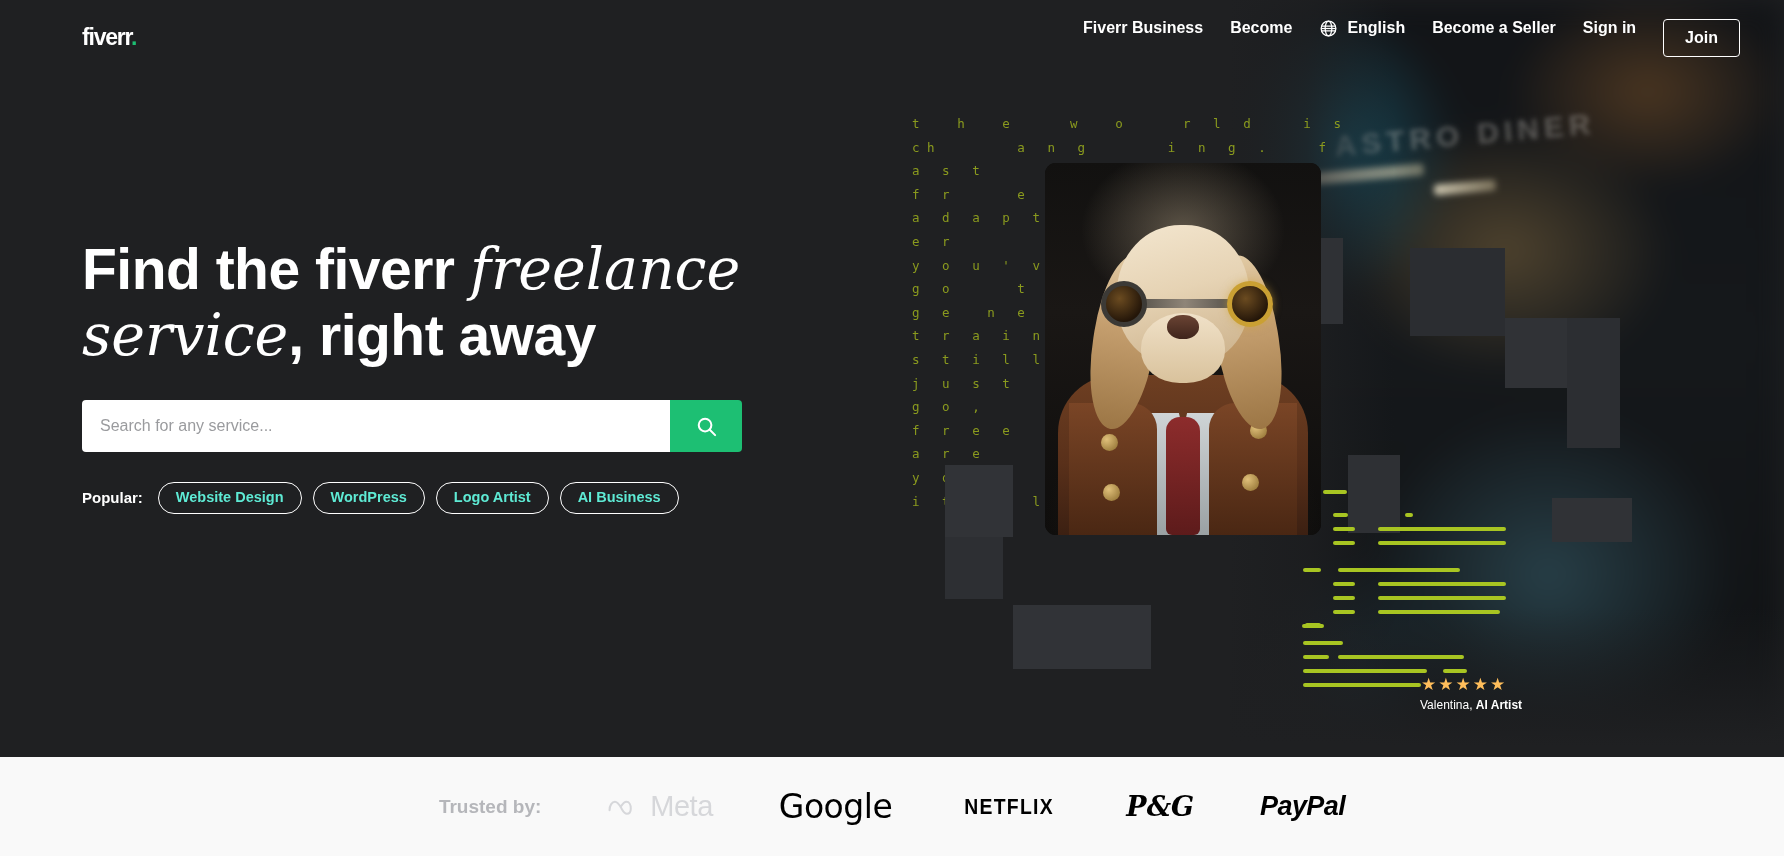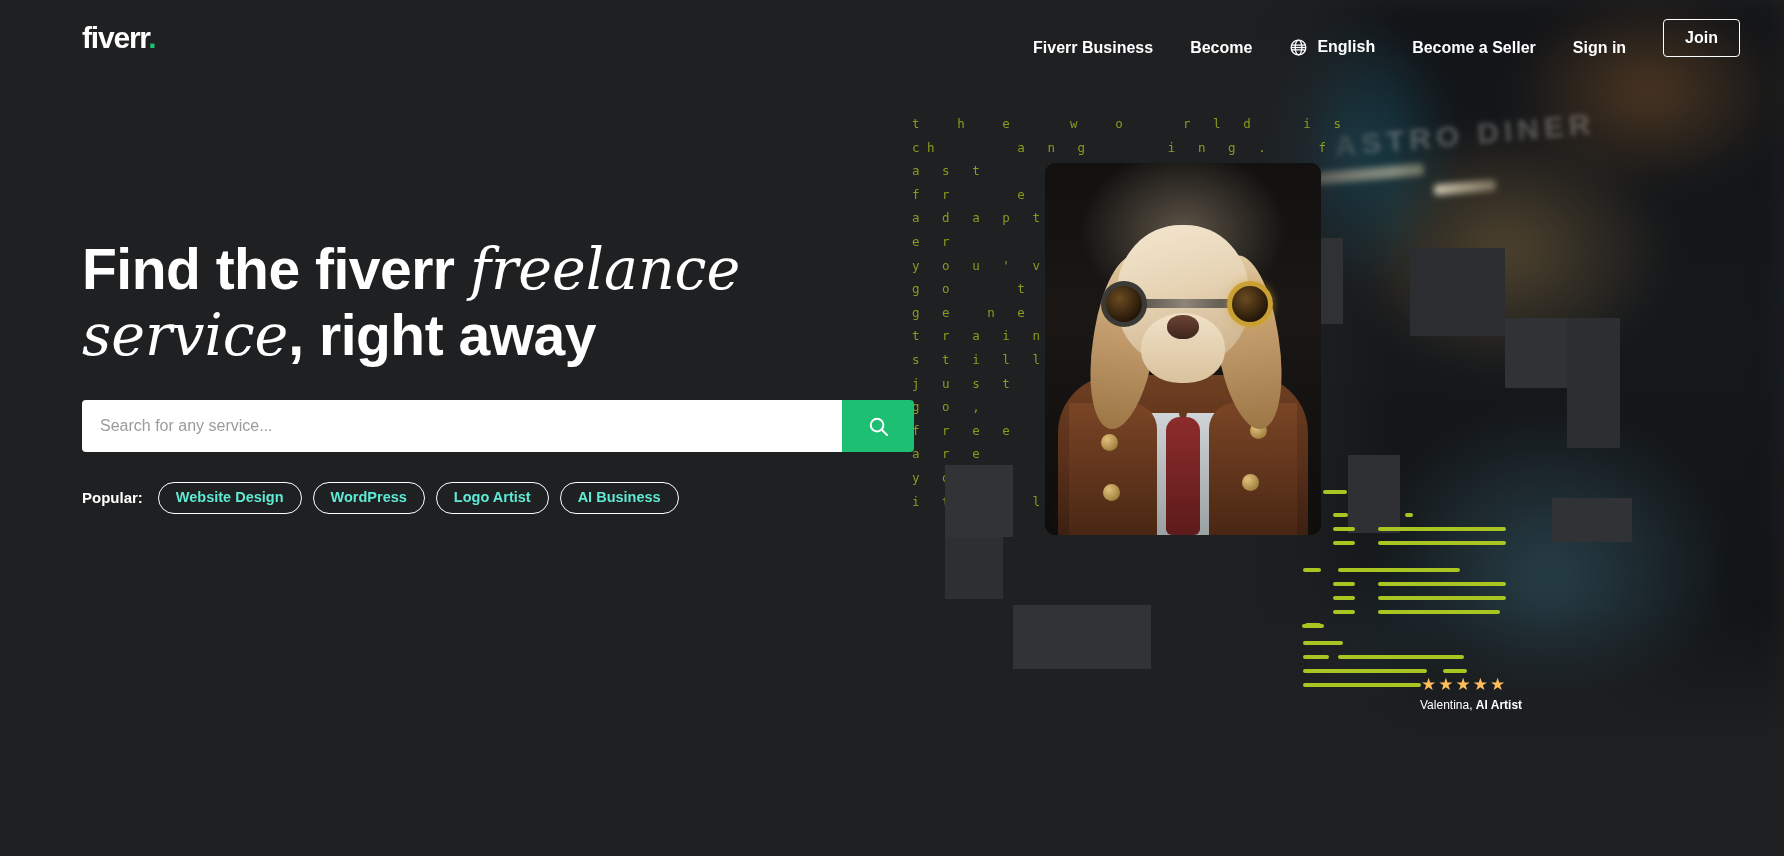--- a/index.html
+++ b/index.html
@@ -65,21 +65,21 @@
   }
   .headline .it {
     font-family:"DejaVu Serif", serif;
     font-style:italic; font-weight:400;
     letter-spacing:0px;
   }
 
   .searchrow {
     position:absolute; left:82px; top:400px;
     display:flex; align-items:stretch;
-    width:832px; height:52px;
+    width:660px; height:52px;
   }
   .search-input {
     flex:1; height:52px;
     border:none; outline:none;
     background:#fff; color:#404145;
     font-size:16px; font-family:"Liberation Sans", sans-serif;
     padding:0 18px;
     border-radius:4px 0 0 4px;
   }
   .search-input::placeholder { color:#9a9b9e; }
@@ -207,27 +207,27 @@
   }
   .credit b { font-weight:700; }
 
   
   .nav {
     position:absolute; left:0; top:0; width:1784px; height:75px;
     display:flex; align-items:center; z-index:30;
   }
   .logo {
     margin-left:82px;
-    color:#fff; font-size:30px; font-weight:700; letter-spacing:-1.2px;
+    color:#fff; font-size:23px; font-weight:700; letter-spacing:-1.2px;
     font-family:"Liberation Sans", sans-serif;
   }
   .logo .dot { color:#1dbf73; }
   .nav-right {
     margin-left:auto; margin-right:44px;
-    display:flex; align-items:flex-end; gap:37px;
+    display:flex; align-items:flex-start; gap:27px;
   }
   .nav-link {
     color:#fff; font-size:16px; font-weight:700; cursor:pointer;
     white-space:nowrap;
   }
   .lang { display:flex; align-items:center; gap:9px; cursor:pointer; }
   .join-btn {
     border:1px solid #fff; background:transparent; color:#fff;
     font-size:16px; font-weight:700; cursor:pointer;
     padding:9px 21px; border-radius:4px;
@@ -397,14 +397,29 @@
           <line x1="2.7" y1="12" x2="21.3" y2="12"></line>
         </svg>
         <span class="nav-link">English</span>
       </span>
       <span class="nav-link">Become a Seller</span>
       <span class="nav-link">Sign in</span>
       <button class="join-btn">Join</button>
     </div>
   </div>
 
+  <div class="trusted">
+    <div class="trusted-inner">
+      <span class="trusted-label">Trusted by:</span>
+      <span class="brand">
+        <svg width="34" height="21" viewBox="0 0 40 24" fill="none" stroke="#d6d7da" stroke-width="2.4">
+          <path d="M3 16.5c0-6 3-10 6.3-10 3.6 0 5.9 4.6 8.2 8.6 2 3.5 3.6 5.4 5.9 5.4 2.9 0 4.6-2.6 4.6-6.2 0-4.1-2-7.8-5-7.8-2.6 0-4.6 2.3-6.6 5.6" stroke-linecap="round"></path>
+        </svg>
+        <span class="brand-meta">Meta</span>
+      </span>
+      <span class="brand-google">Google</span>
+      <span class="brand-netflix">NETFLIX</span>
+      <span class="brand-pg">P&amp;G</span>
+      <span class="brand-paypal">PayPal</span>
+    </div>
+  </div>
 
 </div>
 
 </body></html>

